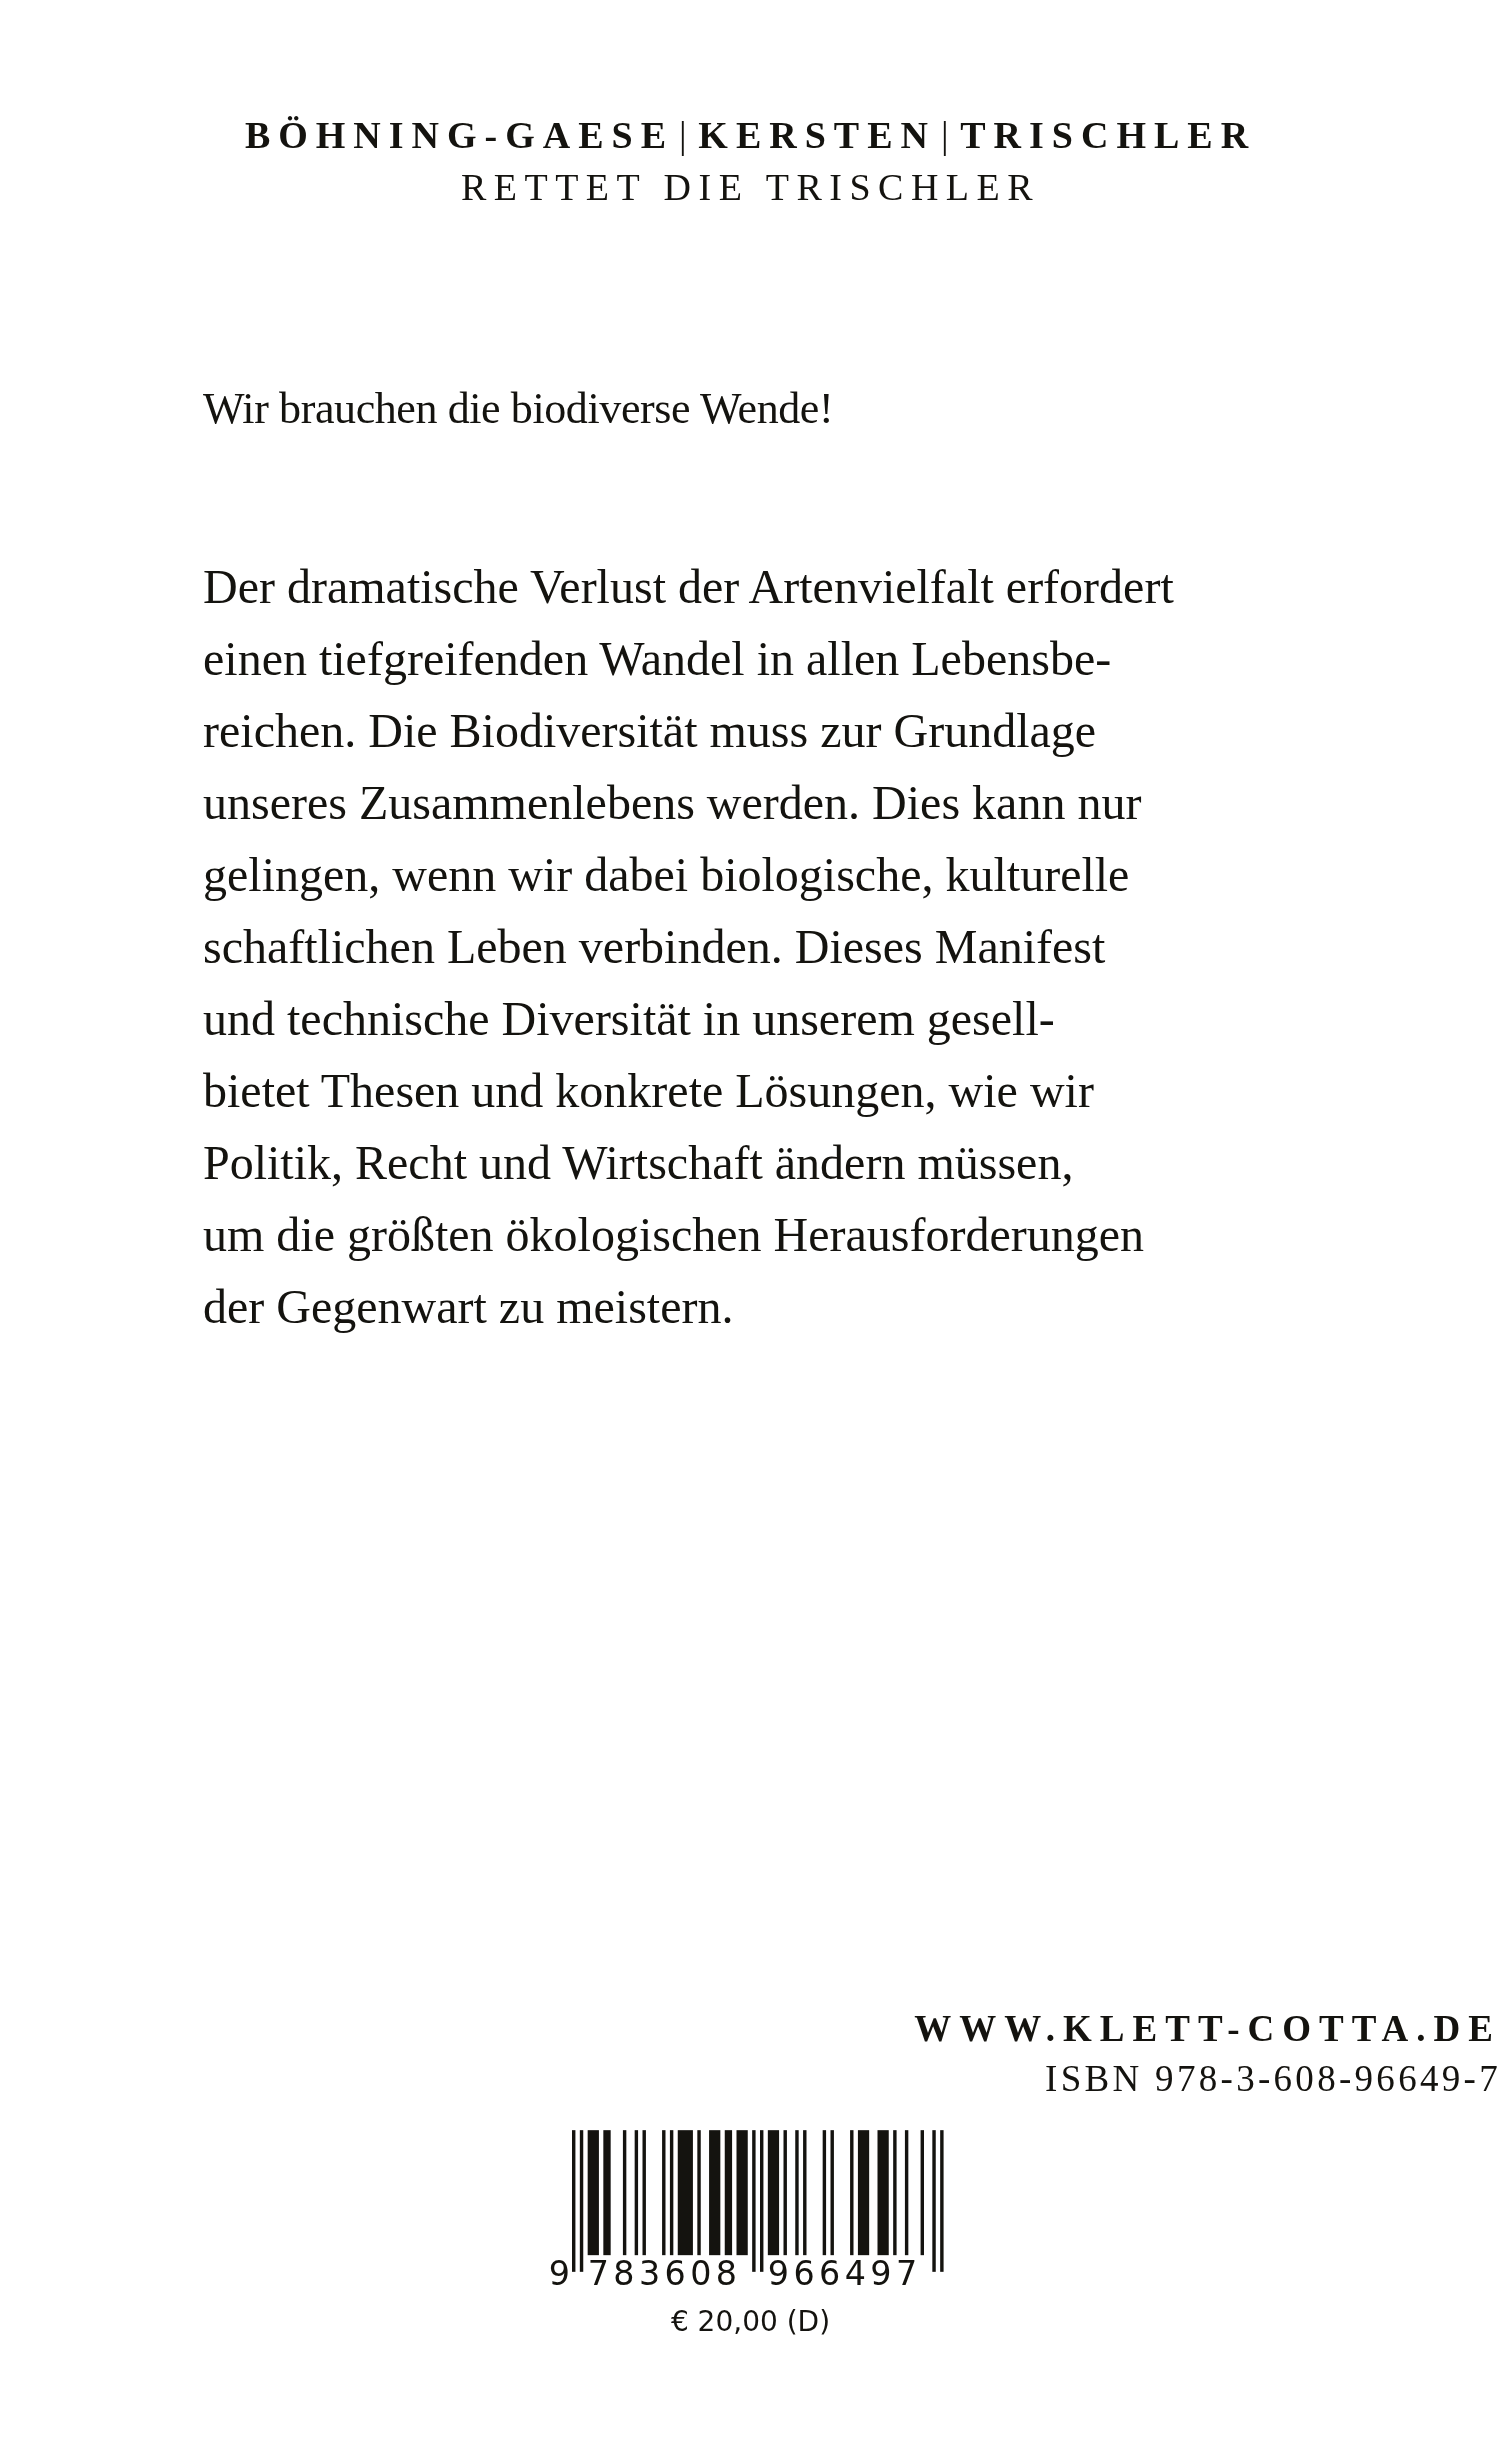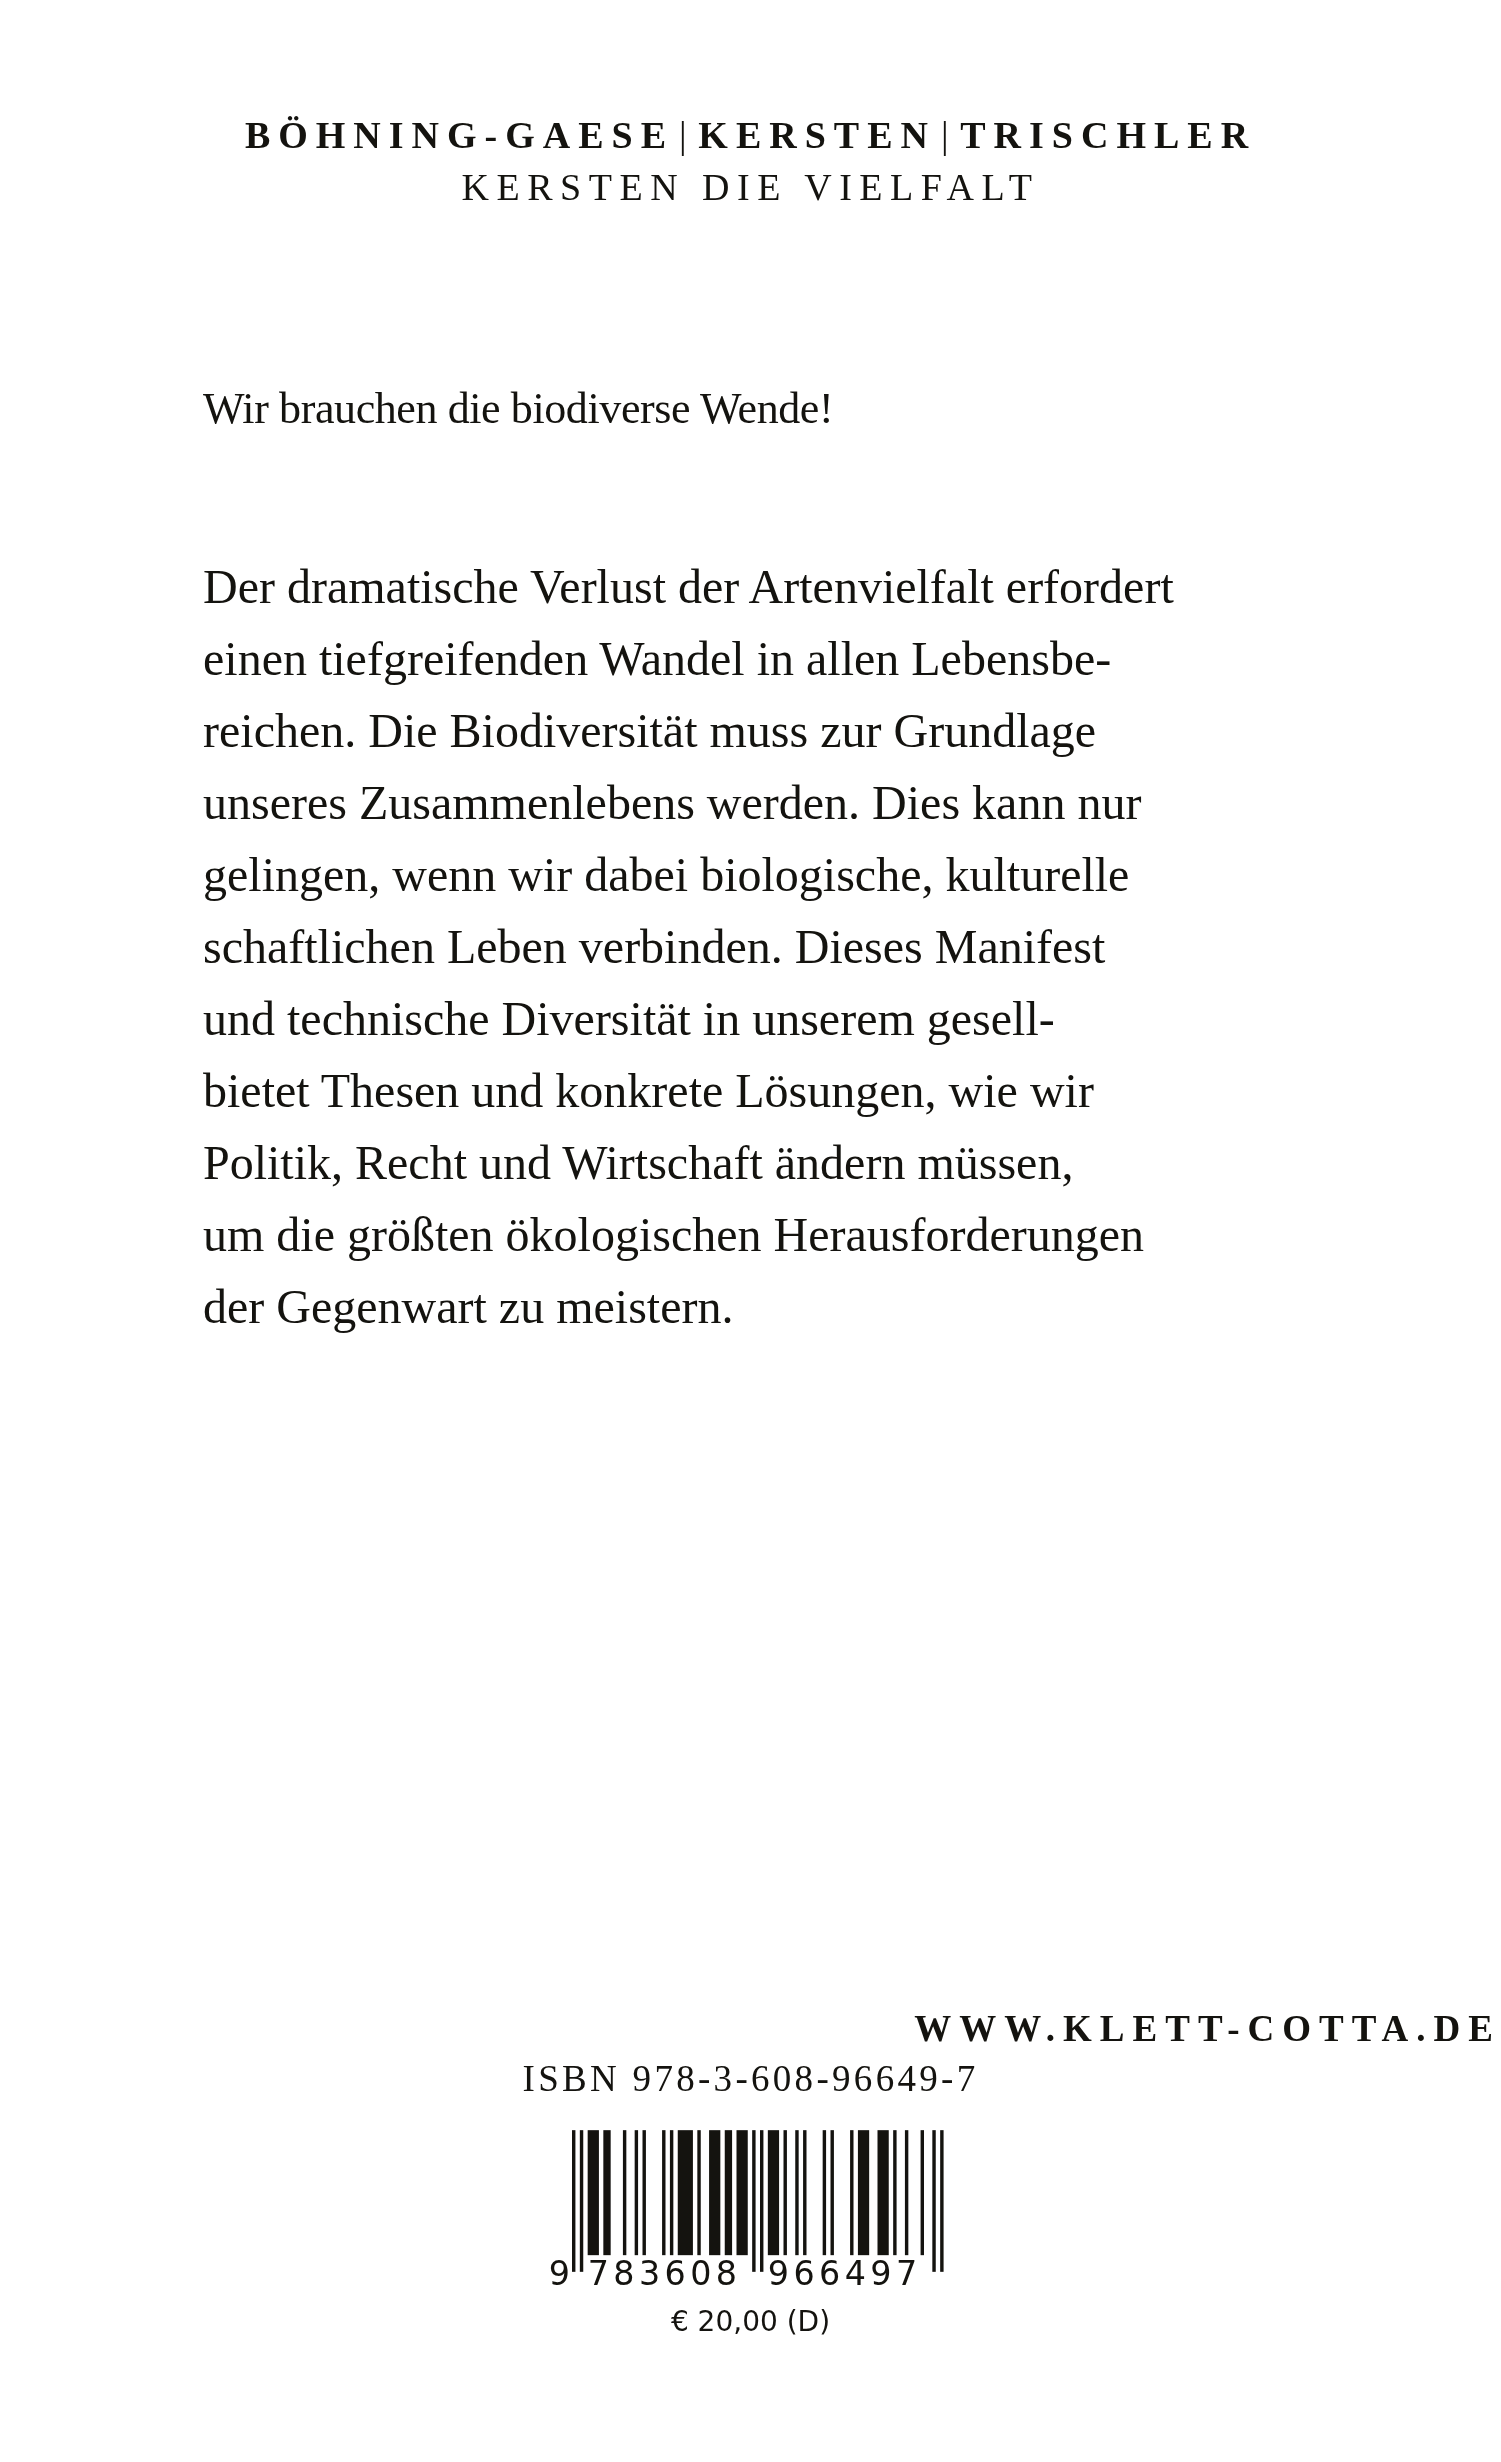--- a/index.html
+++ b/index.html
@@ -75,21 +75,21 @@
     font-family: "Liberation Serif", "DejaVu Serif", serif;
     font-weight: bold;
     font-size: 37px;
     letter-spacing: 8px;
     line-height: 50px;
     white-space: nowrap;
   }
   .isbn {
     left: 0; width: 1501px;
     top: 2054px;
-    text-align: center;
+    text-align: right;
     font-family: "Liberation Serif", "DejaVu Serif", serif;
     font-size: 37px;
     letter-spacing: 3.3px;
     line-height: 50px;
     white-space: nowrap;
   }
 
   .barcode {
     left: 547px;
     top: 2130px;
@@ -108,21 +108,21 @@
     white-space: nowrap;
   }
 </style>
 </head>
 <body>
 
 <div class="abs authors">
   <span>BÖHNING-GAESE</span><span class="sep">|</span><span>KERSTEN</span><span class="sep">|</span><span>TRISCHLER</span>
 </div>
 
-<div class="abs book-title">KERSTEN DIE VIELFALT</div>
+<div class="abs book-title">RETTET DIE TRISCHLER</div>
 
 <div class="abs headline">Wir brauchen die biodiverse Wende!</div>
 
 <div class="abs body-text">
   <span class="line">Der dramatische Verlust der Artenvielfalt erfordert</span>
   <span class="line">einen tiefgreifenden Wandel in allen Lebensbe-</span>
   <span class="line">reichen. Die Biodiversität muss zur Grundlage</span>
   <span class="line">unseres Zusammenlebens werden. Dies kann nur</span>
   <span class="line">gelingen, wenn wir dabei biologische, kulturelle</span>
   <span class="line">schaftlichen Leben verbinden. Dieses Manifest</span>

